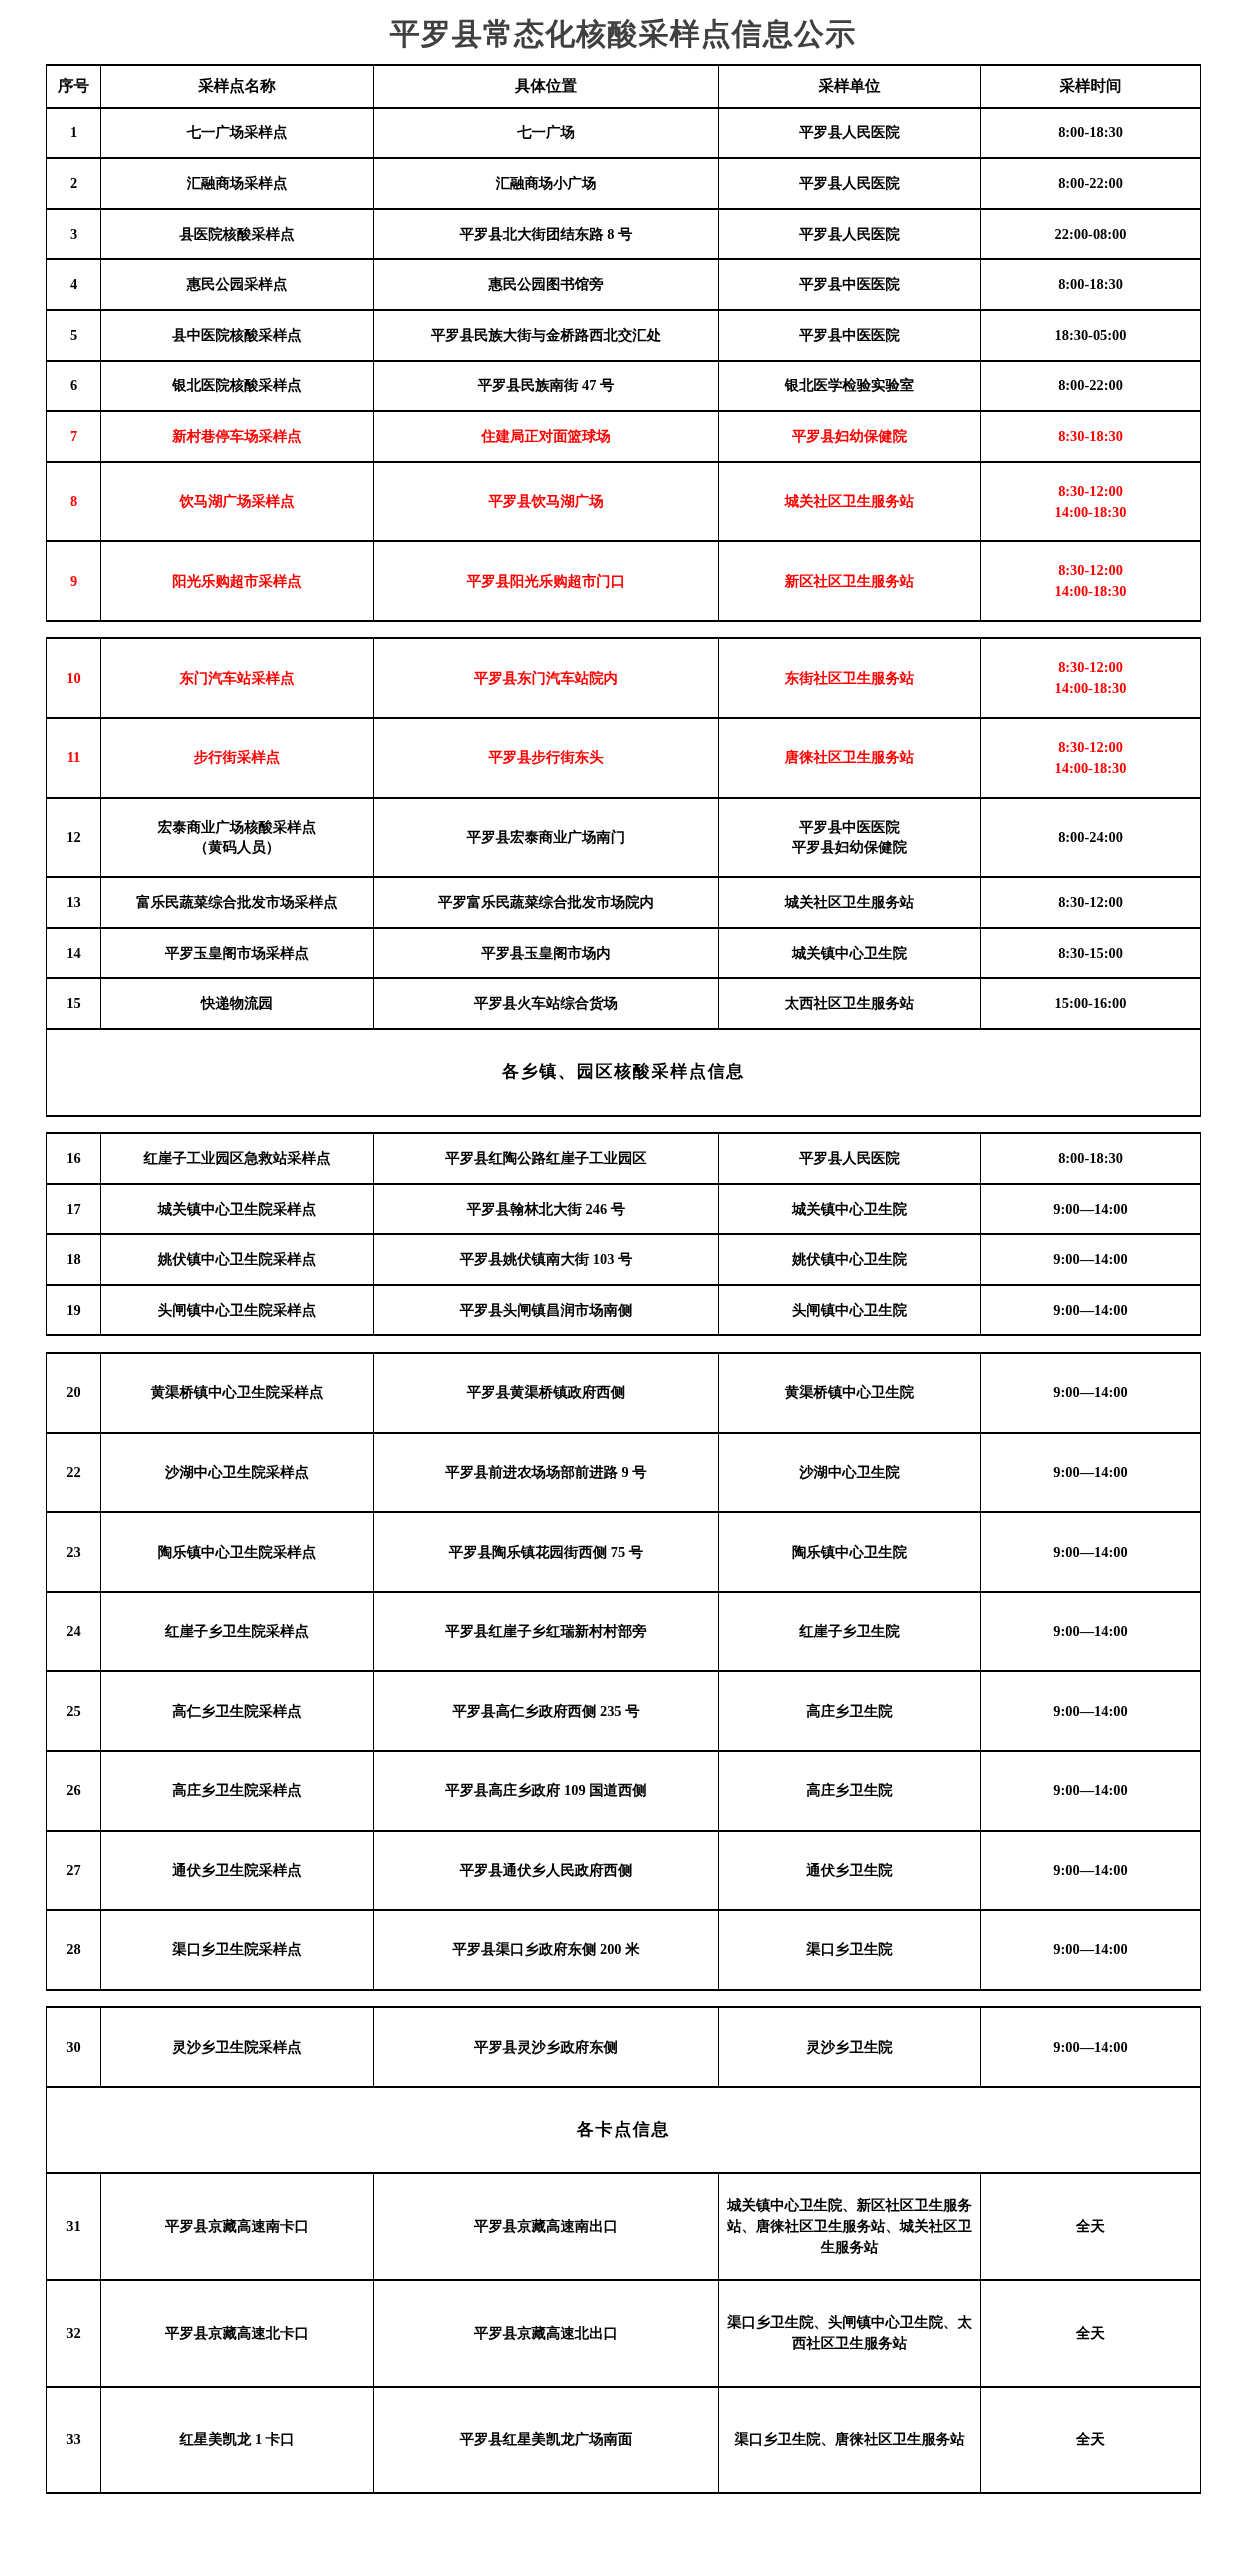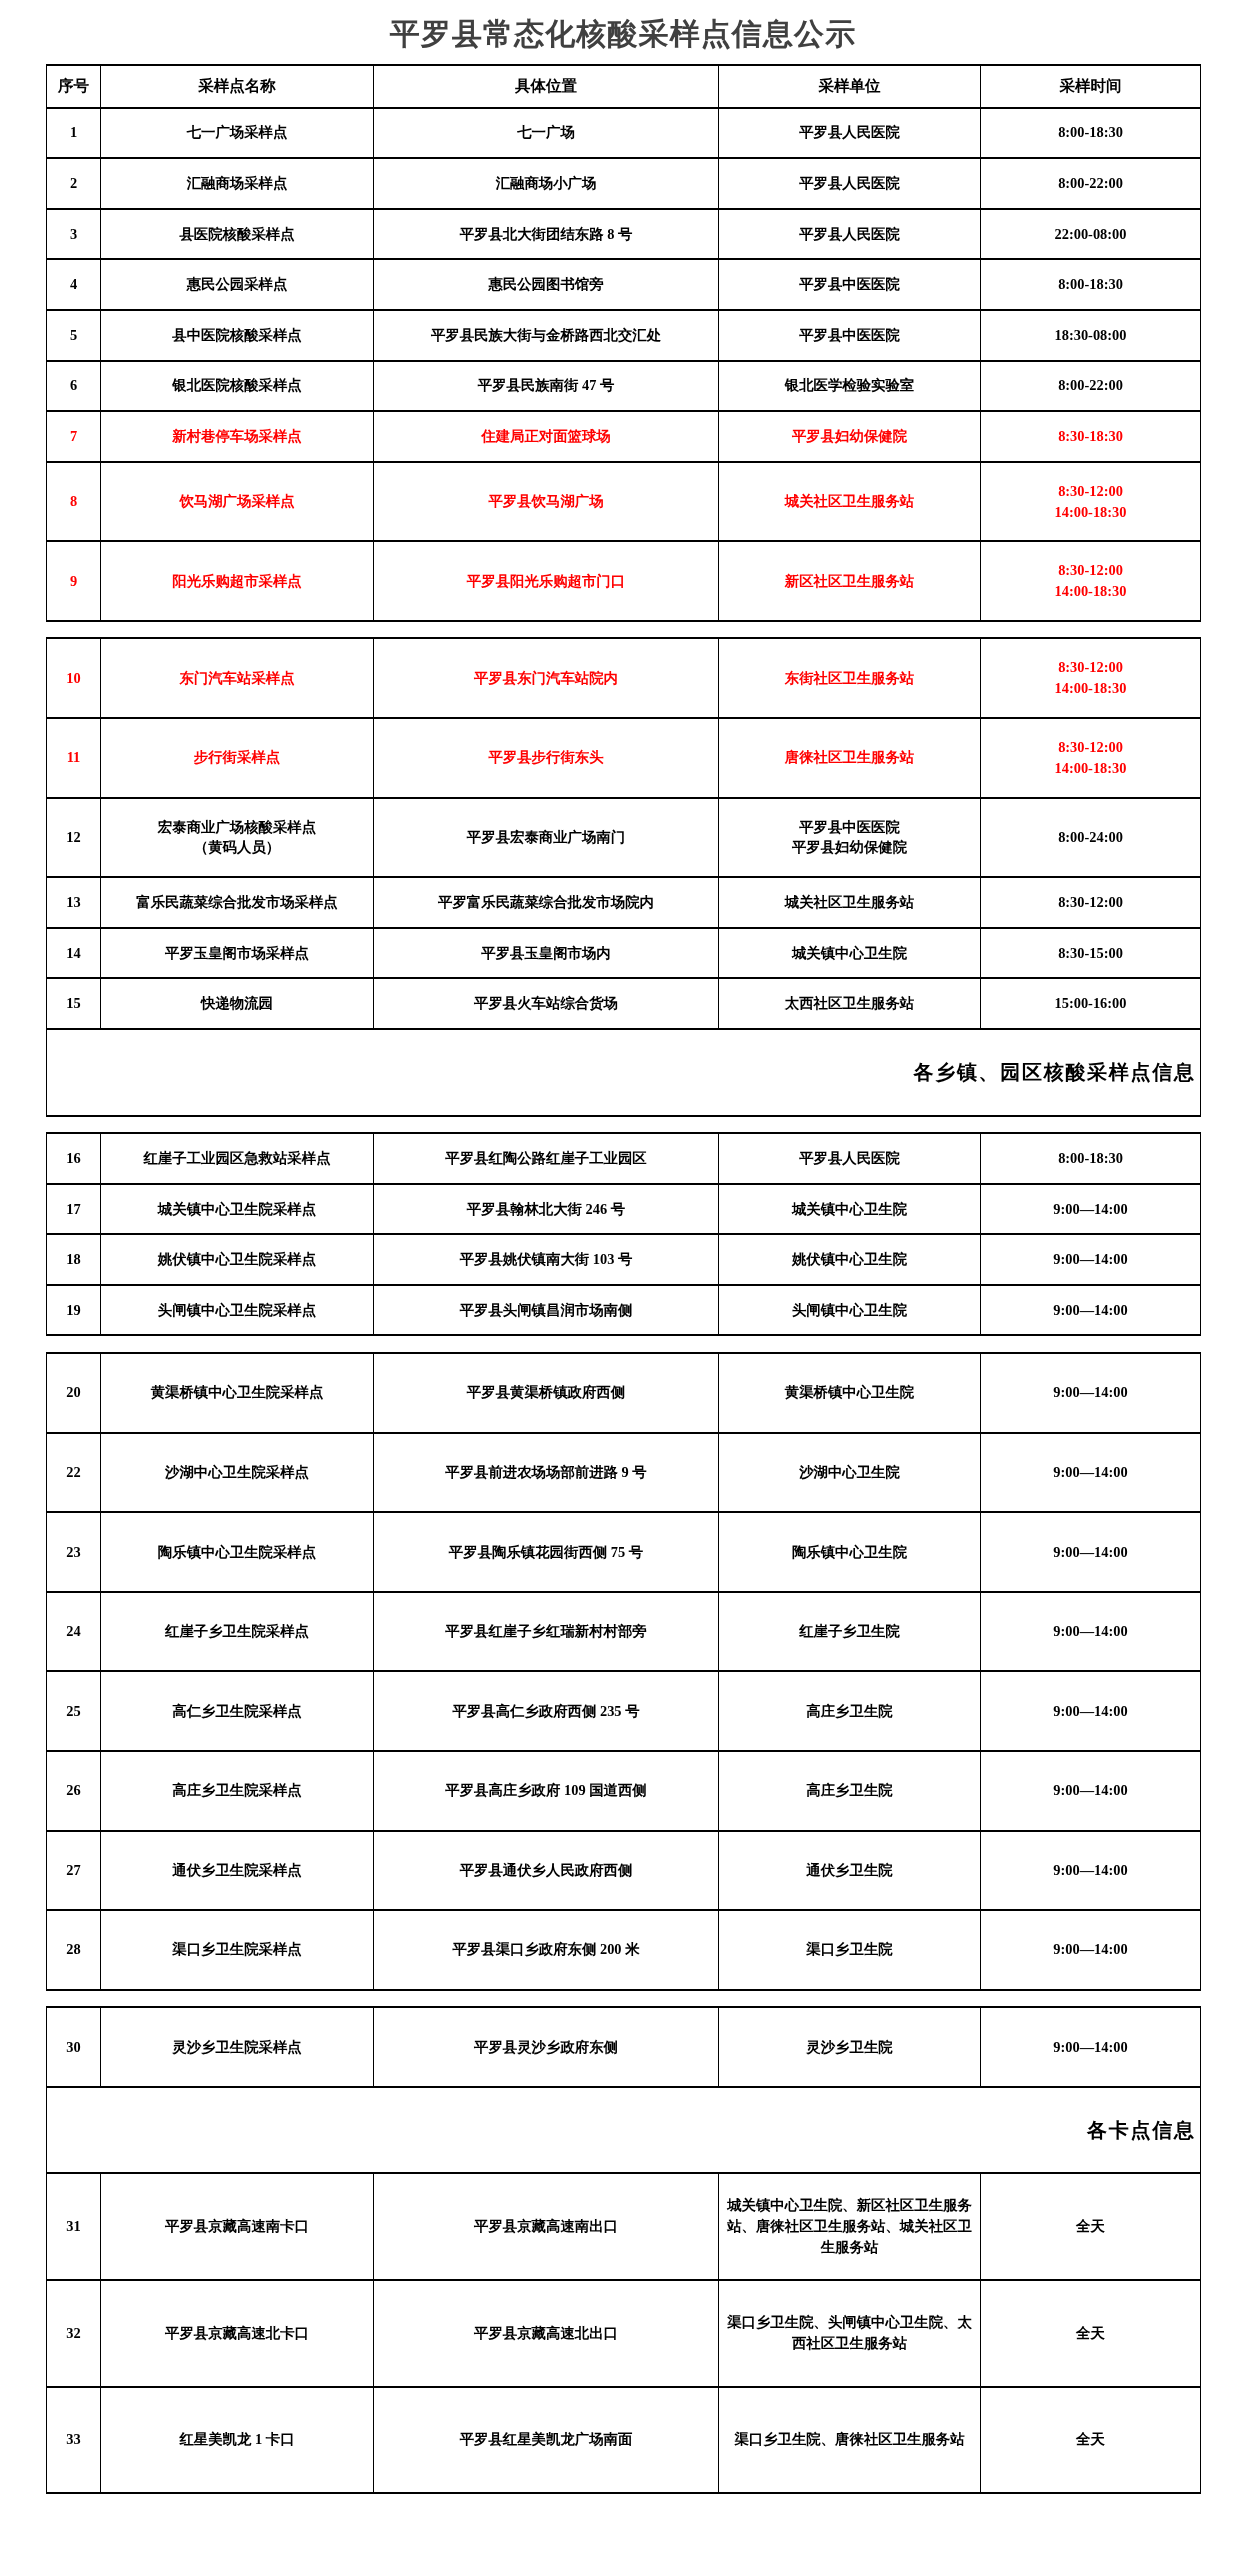--- a/index.html
+++ b/index.html
@@ -86,24 +86,23 @@
     height: 42px;
   }
   tr.data-row td.cell-no   { font-size: 14.4px; }
   tr.data-row td.cell-unit { }
 
   
   tr.section-row td {
     border-top: 2.8px solid #000000;
     border-bottom: 2.8px solid #000000;
     height: 78px;
-    font-size: 20px;
+    font-size: 17px;
     letter-spacing: 1.7px;
     font-weight: bold;
-    text-align: right;
   }
 
   
   tr.gap-row td {
     border: none;
     height: 15.5px;
     padding: 0;
   }
 
   
@@ -179,21 +178,21 @@
           <td class="cell-name">惠民公园采样点</td>
           <td class="cell-loc">惠民公园图书馆旁</td>
           <td class="cell-unit">平罗县中医医院</td>
           <td class="cell-time">8:00-18:30</td>
         </tr>
         <tr class="data-row">
           <td class="cell-no">5</td>
           <td class="cell-name">县中医院核酸采样点</td>
           <td class="cell-loc">平罗县民族大街与金桥路西北交汇处</td>
           <td class="cell-unit">平罗县中医医院</td>
-          <td class="cell-time">18:30-08:00</td>
+          <td class="cell-time">18:30-05:00</td>
         </tr>
         <tr class="data-row">
           <td class="cell-no">6</td>
           <td class="cell-name">银北医院核酸采样点</td>
           <td class="cell-loc">平罗县民族南街 47 号</td>
           <td class="cell-unit">银北医学检验实验室</td>
           <td class="cell-time">8:00-22:00</td>
         </tr>
 
         <tr class="data-row red-row">

